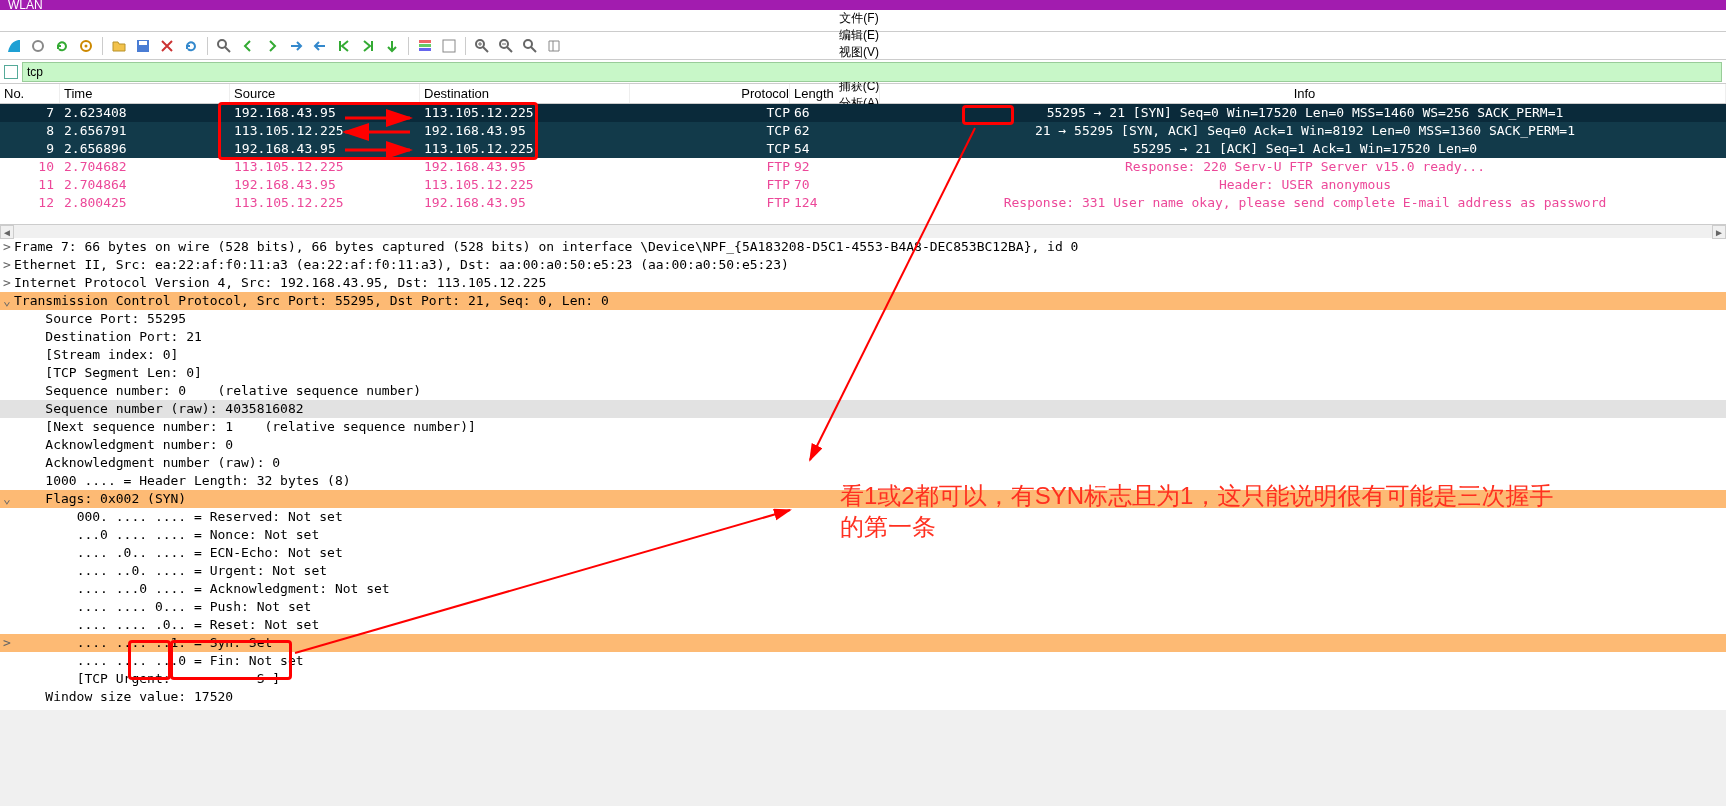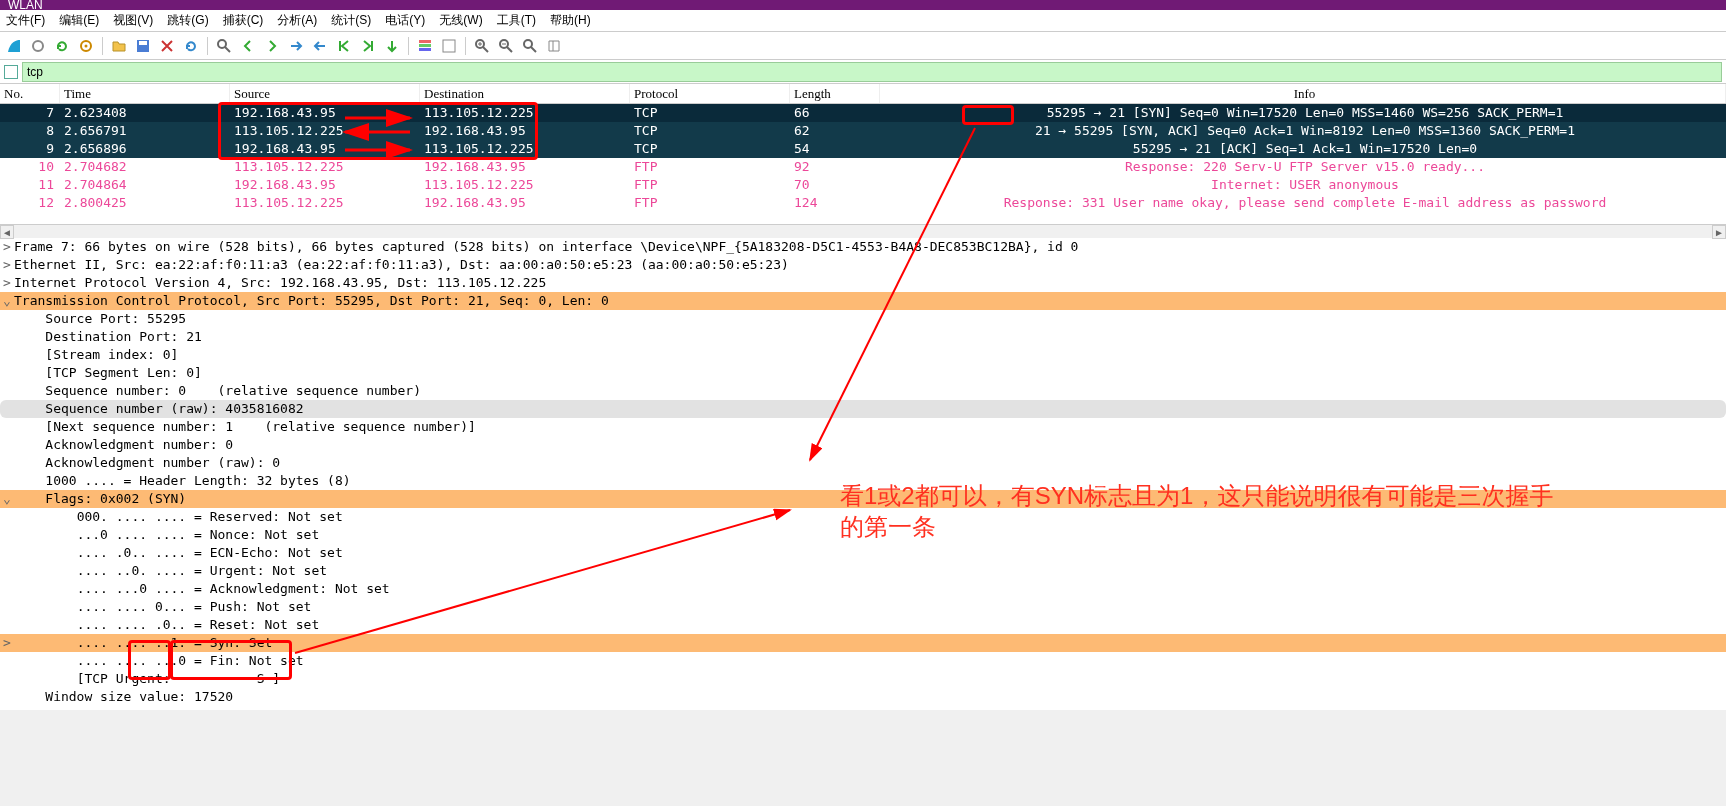--- a/index.html
+++ b/index.html
@@ -1,48 +1,48 @@
 <!DOCTYPE html>
 <html><head>
 <meta charset="utf-8">
 <style>
   * { box-sizing: border-box; margin: 0; padding: 0; }
   html, body { width: 1726px; height: 806px; font-family: "Microsoft YaHei", "SimSun", Arial, sans-serif; font-size: 12px; color: #000; background: #f0f0f0; overflow: hidden; }
-  .titlebar { height: 10px; background: #701a75; color: #fff; padding-left: 8px; font-size: 12px; line-height: 10px; overflow: hidden; }
-  .menubar { height: 22px; background: #fff; border-bottom: 1px solid #ccc; display: flex; align-items: center; padding-left: 6px; }
+  .titlebar { height: 10px; background: #a21caf; color: #fff; padding-left: 8px; font-size: 12px; line-height: 10px; overflow: hidden; }
+  .menubar { height: 22px; background: #fff; border-bottom: 1px solid #ccc; display: flex; align-items: center; padding-left: 6px; flex-direction: column; }
   .menubar .menu-item { margin-right: 14px; cursor: default; }
   .toolbar { height: 28px; background: #fff; border-bottom: 1px solid #ccc; display: flex; align-items: center; padding-left: 4px; gap: 4px; }
   .toolbar .tb-btn { width: 20px; height: 20px; display: flex; align-items: center; justify-content: center; border-radius: 2px; }
   .toolbar .sep { width: 1px; height: 18px; background: #ccc; margin: 0 2px; }
   .filterbar { height: 24px; background: #fff; border-bottom: 1px solid #ccc; display: flex; align-items: center; padding: 0 4px; }
   .filterbar .bookmark { width: 14px; height: 14px; border: 1px solid #5a9; background: #fff; margin-right: 4px; }
   .filterbar input { flex: 1; height: 20px; background: #c8f7c8; border: 1px solid #9c9; padding: 0 4px; font-family: inherit; font-size: 12px; }
-  .packet-header { height: 20px; background: #fff; border-bottom: 1px solid #ccc; display: flex; font-family: Liberation Serif, serif; font-size: 13px; }
+  .packet-header { height: 20px; background: #fff; border-bottom: 1px solid #ccc; display: flex; font-family: Liberation Sans, sans-serif; font-size: 13px; }
   .packet-header div { padding-left: 4px; line-height: 20px; border-right: 1px solid #eee; }
   .col-no   { width: 60px; }
   .col-time { width: 170px; }
   .col-src  { width: 190px; }
   .col-dst  { width: 210px; }
-  .col-proto{ width: 160px; }
+  .col-proto{ width: 160px; text-align: right; }
   .col-len  { width: 90px; }
   .col-info { flex: 1; text-align: center; }
   .packet-list { height: 120px; overflow-y: scroll; background: #fff; font-family: Consolas, monospace; font-size: 13px; position: relative; }
   .packet-row { height: 18px; display: flex; line-height: 18px; }
   .packet-row div { padding-left: 4px; white-space: nowrap; overflow: hidden; }
   .packet-row.sel-dark { background: #0a2a3a; color: #fff; }
   .packet-row.sel-dark2{ background: #123a4a; color: #fff; }
   .packet-row.light   { background: #fff; color: #ec4899; }
   .packet-row .col-no { text-align: right; padding-right: 6px; }
   .sb-bottom { height: 14px; background: #f0f0f0; border-top: 1px solid #ccc; display: flex; }
   .sb-bottom .arrow { width: 14px; height: 14px; background: #f0f0f0; border: 1px solid #ccc; display: flex; align-items: center; justify-content: center; font-size: 10px; color: #666; }
   .details { height: 472px; overflow-y: auto; background: #fff; font-family: Consolas, monospace; font-size: 13px; }
   .detail-line { height: 18px; line-height: 18px; white-space: pre; }
   .detail-line .tw { display: inline-block; width: 14px; text-align: center; color: #666; }
   .detail-line.hl-blue { background: #fdba74; }
-  .detail-line.hl-grey { background: #e2e2e2; border-radius: 6px; }
+  .detail-line.hl-grey { background: #e2e2e2; }
   .annotations-wrap { position: absolute; left: 0; top: 0; width: 1726px; height: 806px; pointer-events: none; }
   .red-box { position: absolute; border: 3px solid #ff0000; border-radius: 4px; }
   .red-text { position: absolute; color: #ff3020; font-size: 24px; font-family: Liberation Sans, sans-serif; line-height: 1.3; }
   svg.anno { position: absolute; left: 0; top: 0; width: 1726px; height: 806px; }
 </style>
 </head>
 <body>
 
 <div class="titlebar">
   <span>WLAN</span>
@@ -244,21 +244,21 @@
       <div class="col-len">92</div>
       <div class="col-info">Response: 220 Serv-U FTP Server v15.0 ready...</div>
     </div>
     <div class="packet-row light">
       <div class="col-no">11</div>
       <div class="col-time">2.704864</div>
       <div class="col-src">192.168.43.95</div>
       <div class="col-dst">113.105.12.225</div>
       <div class="col-proto">FTP</div>
       <div class="col-len">70</div>
-      <div class="col-info">Internet: USER anonymous</div>
+      <div class="col-info">Header: USER anonymous</div>
     </div>
     <div class="packet-row light">
       <div class="col-no">12</div>
       <div class="col-time">2.800425</div>
       <div class="col-src">113.105.12.225</div>
       <div class="col-dst">192.168.43.95</div>
       <div class="col-proto">FTP</div>
       <div class="col-len">124</div>
       <div class="col-info">Response: 331 User name okay, please send complete E-mail address as password</div>
     </div>

